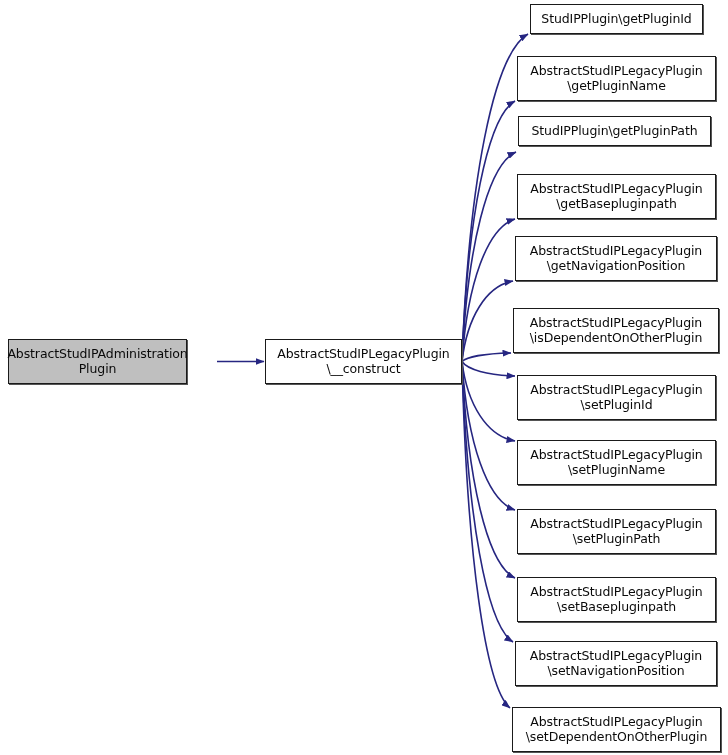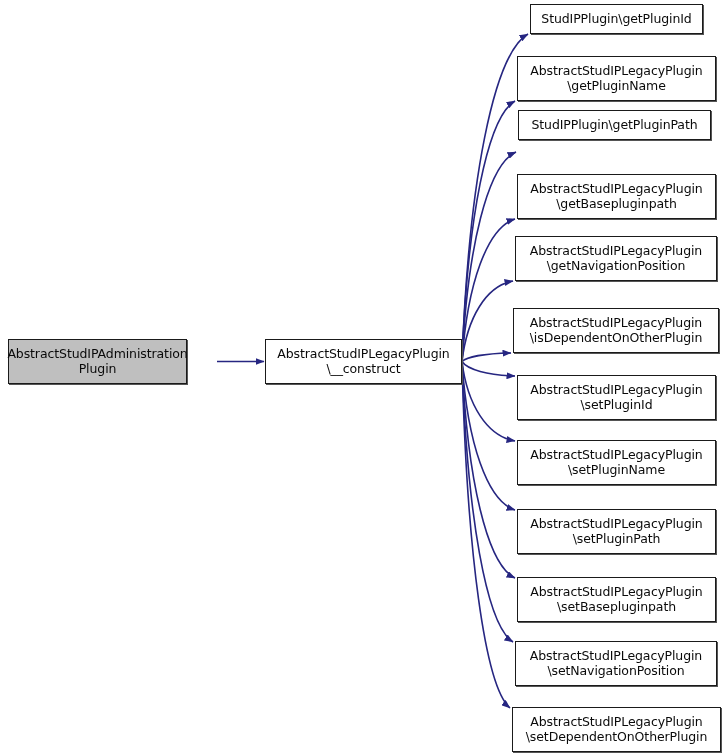--- a/index.html
+++ b/index.html
@@ -79,21 +79,21 @@
   <div class="node root" style="left: 8px; top: 339px; width: 179px; height: 45px;">AbstractStudIPAdministration
 Plugin</div>
 
   <div class="node current" style="left: 265px; top: 339px; width: 197px; height: 45px;">AbstractStudIPLegacyPlugin
 \__construct</div>
 
   <div id="callee-container">
       <div class="node" style="left: 530px; top: 4px; width: 173px; height: 30px;">StudIPPlugin\getPluginId</div>
       <div class="node" style="left: 517px; top: 56px; width: 199px; height: 45px;">AbstractStudIPLegacyPlugin
 \getPluginName</div>
-      <div class="node" style="left: 518px; top: 110px; width: 193px; height: 30px;">StudIPPlugin\getPluginPath</div>
+      <div class="node" style="left: 518px; top: 116px; width: 193px; height: 30px;">StudIPPlugin\getPluginPath</div>
       <div class="node" style="left: 517px; top: 174px; width: 199px; height: 45px;">AbstractStudIPLegacyPlugin
 \getBasepluginpath</div>
       <div class="node" style="left: 515px; top: 236px; width: 202px; height: 45px;">AbstractStudIPLegacyPlugin
 \getNavigationPosition</div>
       <div class="node" style="left: 513px; top: 308px; width: 206px; height: 45px;">AbstractStudIPLegacyPlugin
 \isDependentOnOtherPlugin</div>
       <div class="node" style="left: 517px; top: 375px; width: 199px; height: 45px;">AbstractStudIPLegacyPlugin
 \setPluginId</div>
       <div class="node" style="left: 517px; top: 440px; width: 199px; height: 45px;">AbstractStudIPLegacyPlugin
 \setPluginName</div>

